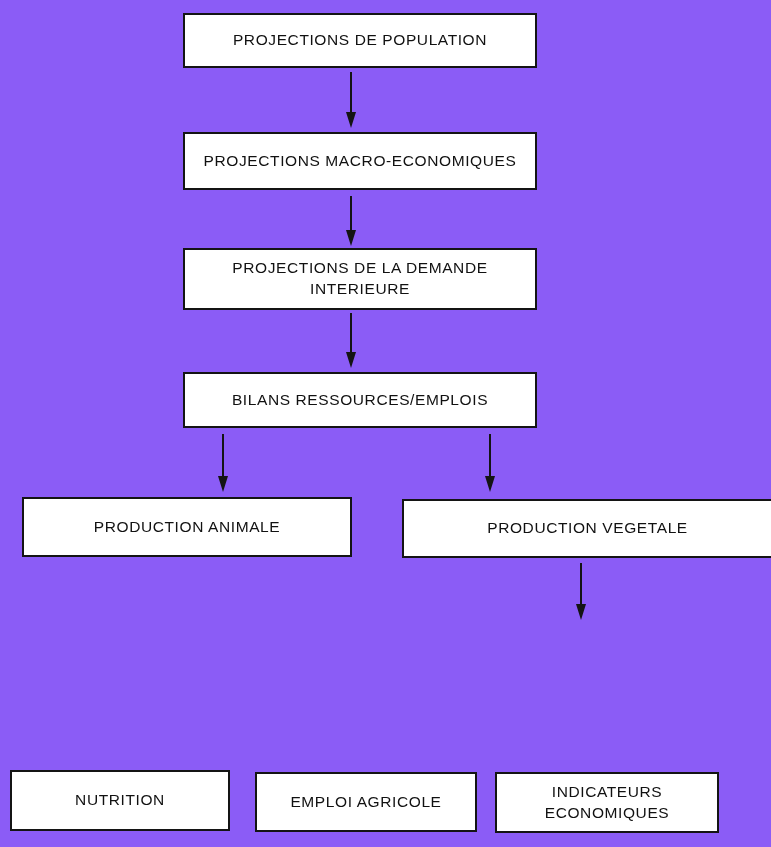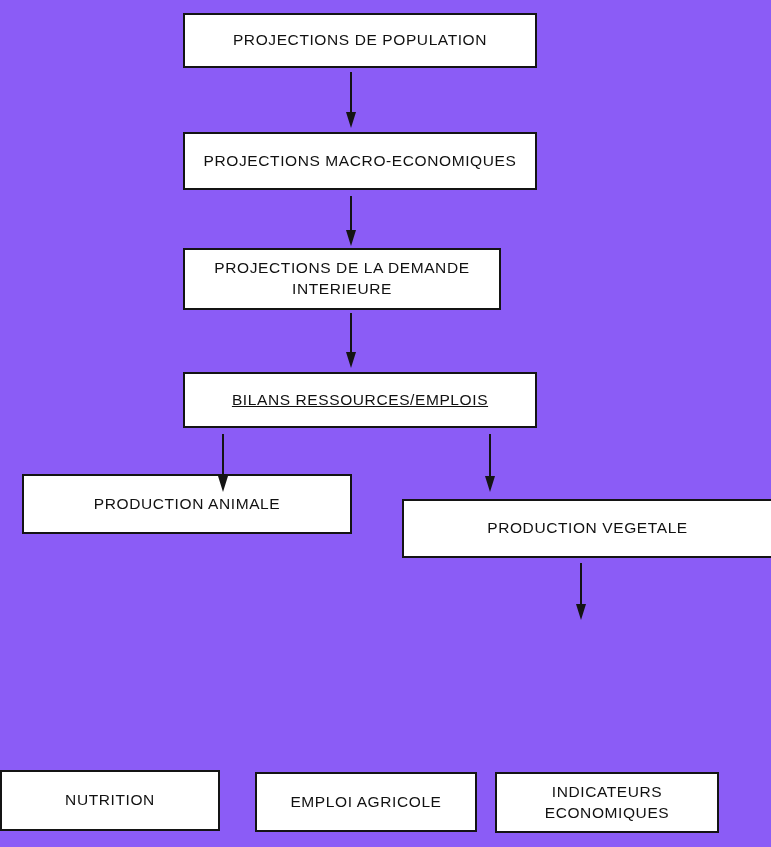--- a/index.html
+++ b/index.html
@@ -26,26 +26,26 @@
     justify-content: center;
     text-align: center;
     font-size: 15.5px;
     letter-spacing: 0.6px;
     line-height: 1.35;
     padding: 4px 10px;
   }
   
   #node-population  { left: 183px; top: 13px;  width: 354px; height: 55px; }
   #node-macro       { left: 183px; top: 132px; width: 354px; height: 58px; text-align: center; }
-  #node-demande     { left: 183px; top: 248px; width: 318px; height: 62px; }
-  #node-bilans      { left: 183px; top: 372px; width: 354px; height: 56px; text-decoration: underline; }
-  #node-animale     { left: 22px;  top: 474px; width: 330px; height: 60px; }
+  #node-demande     { left: 183px; top: 248px; width: 354px; height: 62px; }
+  #node-bilans      { left: 183px; top: 372px; width: 354px; height: 56px; }
+  #node-animale     { left: 22px;  top: 497px; width: 330px; height: 60px; }
   #node-vegetale    { left: 402px; top: 499px; width: 371px; height: 59px; }
   #node-facteurs    { left: 400px; top: 625px; width: 358px; height: 59px; }
-  #node-nutrition   { left: 0;  top: 770px; width: 220px; height: 61px; }
+  #node-nutrition   { left: 10px;  top: 770px; width: 220px; height: 61px; }
   #node-emploi      { left: 255px; top: 772px; width: 222px; height: 60px; }
   #node-indicateurs { left: 495px; top: 772px; width: 224px; height: 61px; }
 
   .arrow {
     position: absolute;
     width: 12px;
     transform: translateX(-50%);
     display: flex;
     flex-direction: column;
     align-items: center;

